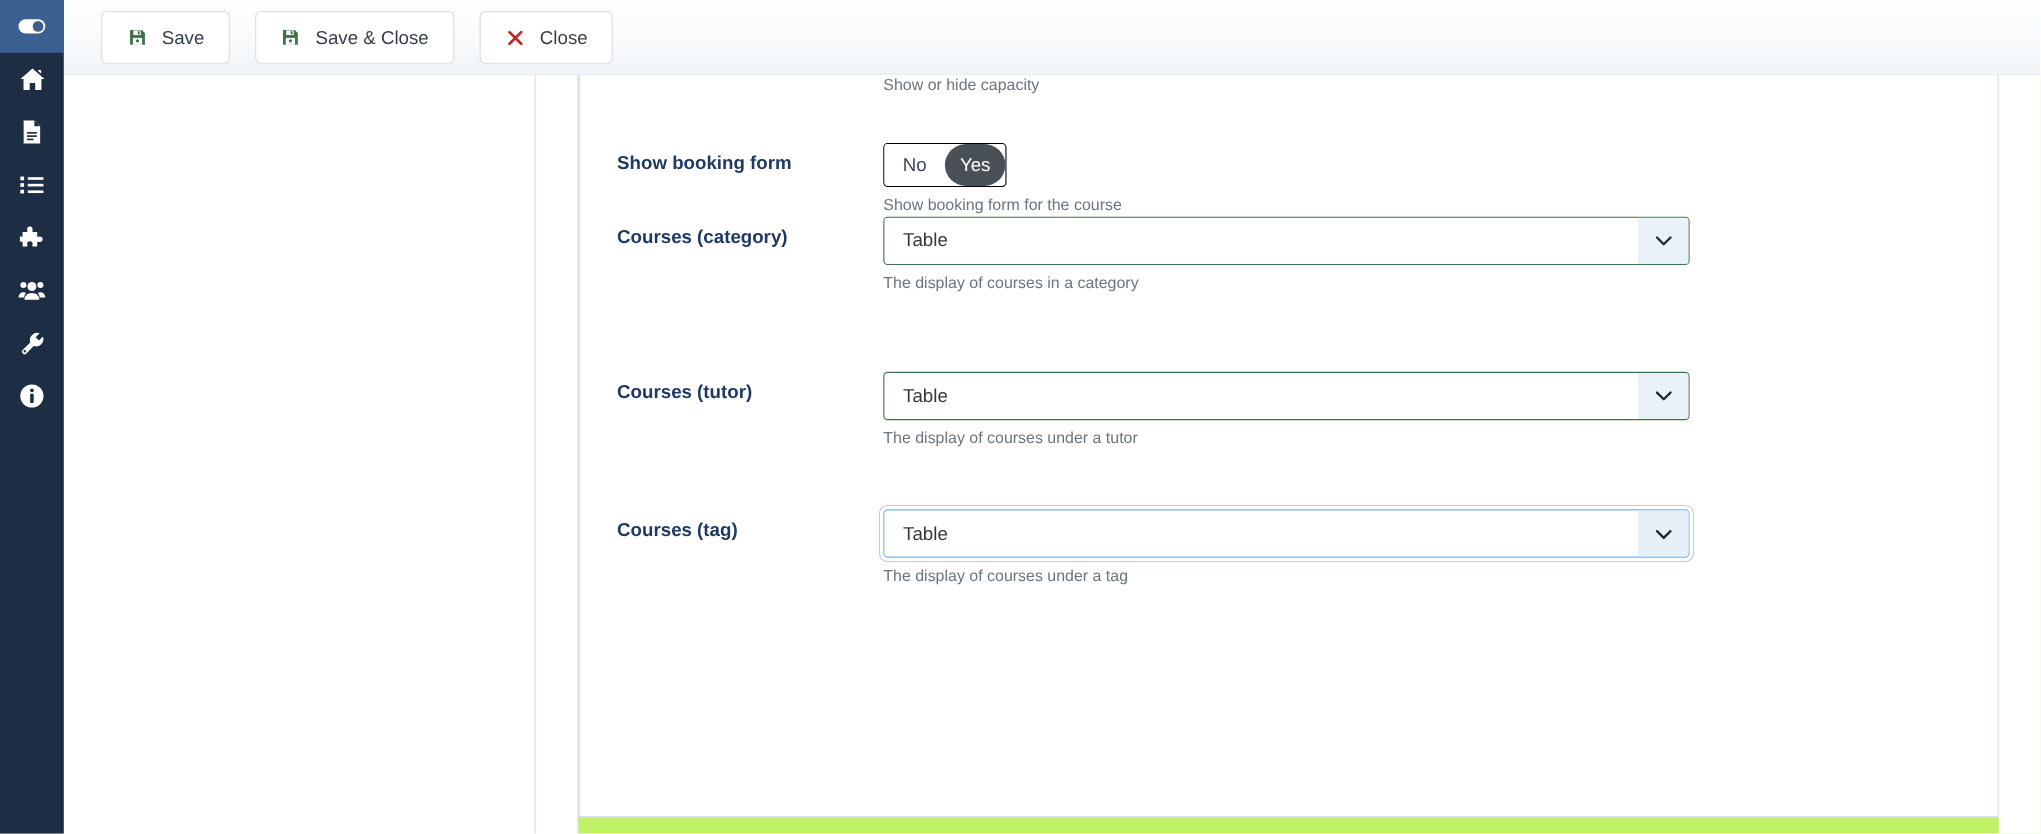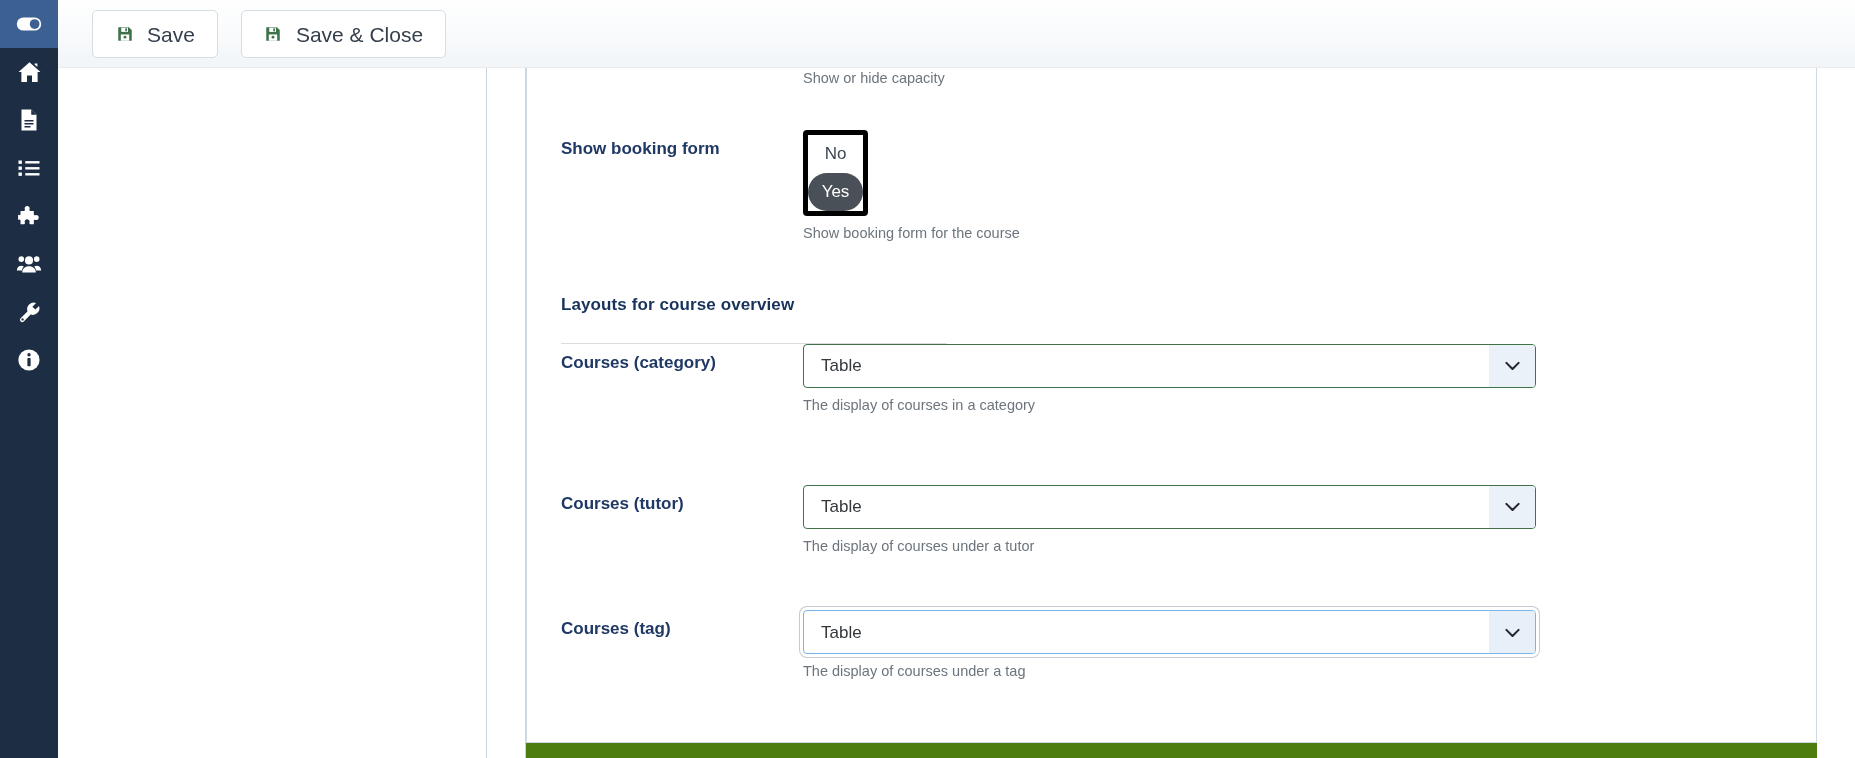--- a/index.html
+++ b/index.html
@@ -78,21 +78,21 @@
 
   .tb-btn {
     height: 48px;
     background: #ffffff;
     border: 1px solid #d6dde5;
     border-radius: 5px;
     display: inline-flex;
     align-items: center;
     gap: 13px;
     padding: 0 22px;
-    font-size: 21px;
+    font-size: 17px;
     color: #343f4b;
     cursor: pointer;
     font-family: "Liberation Sans", sans-serif;
     line-height: 1;
     white-space: nowrap;
   }
   .tb-btn .tb-ico {
     display: inline-flex;
     align-items: center;
     justify-content: center;
@@ -120,21 +120,21 @@
     width: 39px;
     flex: 0 0 39px;
     border-right: 1px solid #c8d6e2;
     background: #ffffff;
   }
 
   
   #formarea {
     flex: 1 1 auto;
     position: relative;
-    background: #4d7c0f;
+    background: #bef264;
     padding-left: 51px;
     padding-right: 37px;
   }
 
   
   #card {
     position: absolute;
     left: 0;
     right: 38px;
     top: -1px;
@@ -186,22 +186,21 @@
     line-height: 1.3;
     margin-left: 242px;
     padding-top: 0px;
   }
 
   
   .btngroup {
     display: inline-flex;
     border-radius: 4px;
     overflow: hidden;
-    border: 5px solid #000000;
-    flex-direction: column;
+    border: 1px solid #000000;
   }
   .btngroup .opt {
     min-width: 55px;
     height: 38px;
     display: flex;
     align-items: center;
     justify-content: center;
     font-size: 17px;
     color: #3c4652;
     background: #ffffff;
@@ -396,20 +395,29 @@
             <path d="M3 3 h14.2 L21 6.8 V21 H3 Z"></path>
             <rect x="7" y="3.6" width="9" height="5.6" fill="#ffffff"></rect>
             <rect x="12.4" y="4.4" width="2.2" height="4" fill="#3f7249"></rect>
             <rect x="6.4" y="12.6" width="11.2" height="8.4" fill="#ffffff"></rect>
             <circle cx="12" cy="16.2" r="1.9" fill="#3f7249"></circle>
           </svg>
         </span>
         <span>Save &amp; Close</span>
       </button>
 
+      <button class="tb-btn">
+        <span class="tb-ico">
+          <svg width="17" height="17" viewBox="0 0 24 24" fill="none" stroke="#cc2121" stroke-width="3.4" stroke-linecap="round">
+            <line x1="4.5" y1="4.5" x2="19.5" y2="19.5"></line>
+            <line x1="19.5" y1="4.5" x2="4.5" y2="19.5"></line>
+          </svg>
+        </span>
+        <span>Close</span>
+      </button>
 
     </div>
 
     <div id="workspace">
 
       <div id="rail-a"></div>
       <div id="rail-b"></div>
 
       <div id="formarea">
 
@@ -422,24 +430,20 @@
               <div class="lbl">Show booking form</div>
               <div class="ctl">
                 <div class="btngroup">
                   <button class="opt">No</button>
                   <button class="opt sel">Yes</button>
                 </div>
                 <div class="hint">Show booking form for the course</div>
               </div>
             </div>
 
-            <div style="margin-top:52px;">
-              <div class="sect-title">Layouts for course overview</div>
-              <div class="sect-rule"></div>
-            </div>
 
             <div class="row" style="">
               <div class="lbl">Courses (category)</div>
               <div class="ctl">
                 <div class="sel-wrap">
                   <div class="sel-box">
                     <span class="sel-val">Table</span>
                     <span class="sel-arrow">
                       <svg width="21" height="21" viewBox="0 0 24 24" fill="none" stroke="currentColor" stroke-width="2.4" stroke-linecap="round" stroke-linejoin="round">
                         <polyline points="5,9 12,16 19,9"></polyline>

